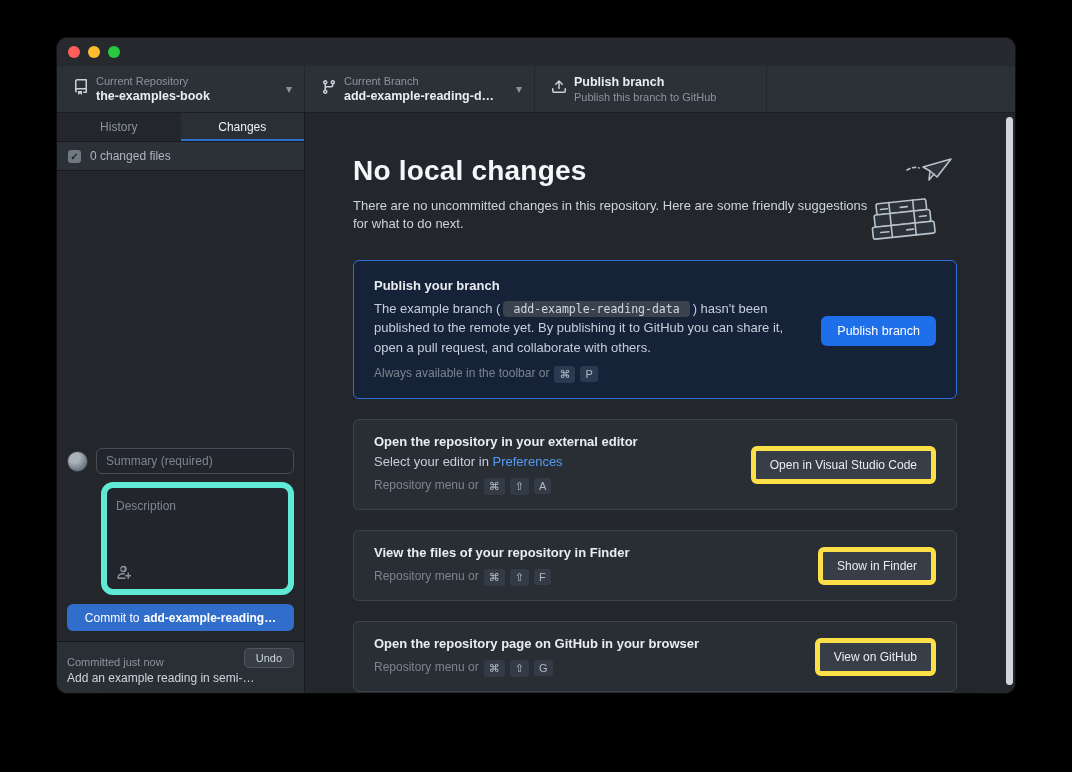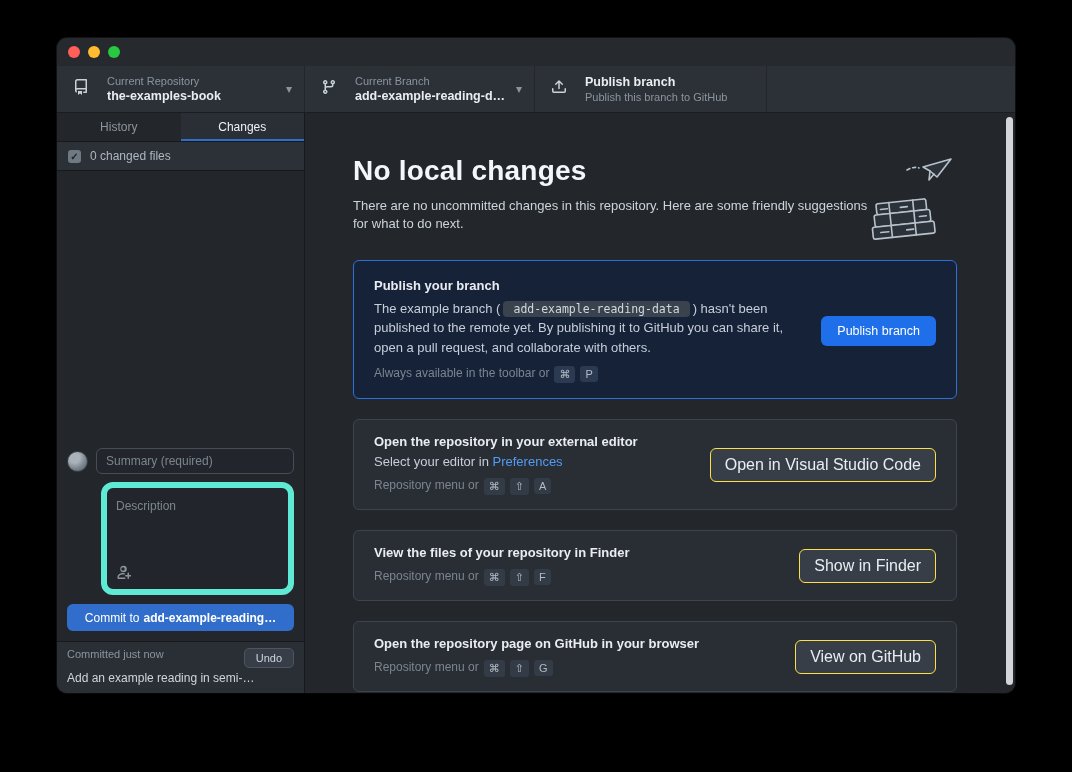--- a/index.html
+++ b/index.html
@@ -16,21 +16,21 @@
     box-shadow:0 30px 80px rgba(0,0,0,.95), 0 0 0 1px rgba(255,255,255,.09);
   }
   
   .titlebar { height:28px; flex:0 0 auto; background:#26292d; display:flex; align-items:center; padding-left:11px; }
   .traffic { width:12px; height:12px; border-radius:50%; margin-right:8px; cursor:pointer; }
   .t-red{background:#ff5f57} .t-yellow{background:#febc2e} .t-green{background:#28c840}
   
   .toolbar { height:47px; flex:0 0 auto; background:#2c3138; display:flex; border-bottom:1px solid #1a1e23; }
   .tbtn { display:flex; align-items:center; padding:0 12px 0 16px; border-right:1px solid #22262b; cursor:pointer; }
   .tbtn svg { flex:0 0 auto; fill:#c9d1d9; }
-  .tcol { display:flex; flex-direction:column; margin-left:18px; margin-right:8px; min-width:0; }
+  .tcol { display:flex; flex-direction:column; margin-left:7px; margin-right:8px; min-width:0; }
   .tlabel { font-size:11px; color:#8b949e; line-height:14px; white-space:nowrap; }
   .tvalue { font-size:12.5px; color:#e9edf2; font-weight:700; line-height:16px; white-space:nowrap; }
   .tsub { font-size:11px; color:#8b949e; line-height:14px; white-space:nowrap; }
   .chev { margin-left:auto; color:#8b949e; font-size:12px; }
   .repo-btn { width:248px; }
   .branch-btn { width:230px; }
   .pub-btn { width:232px; }
   
   .body-row { flex:1; display:flex; min-height:0; }
   .sidebar { width:248px; flex:0 0 auto; background:#24282d; border-right:1px solid #17191d; display:flex; flex-direction:column; }
@@ -51,21 +51,21 @@
     color:#e6edf3; font-size:12px; padding:0 9px; outline:none; font-family:"Liberation Sans", sans-serif; min-width:0; }
   .summary-input::placeholder { color:#7b8590; }
   .desc-box { position:relative; margin-top:8px; height:113px; background:#22262c; border:6px solid #5eead4; border-radius:12px; padding:8px 9px; cursor:text;margin-left:34px; }
   .desc-placeholder { font-size:12px; color:#7b8590; }
   .coauthor { position:absolute; left:8px; bottom:6px; cursor:pointer; }
   .coauthor svg { fill:#8b949e; }
   .commit-btn { margin-top:9px; width:100%; height:27px; background:#316dca; border:none; border-radius:6px;
     color:#fff; font-size:12px; display:flex; align-items:center; justify-content:center; cursor:pointer; font-family:"Liberation Sans", sans-serif; }
   .commit-btn .branch-part { font-weight:700; margin-left:4px; }
   .undo-bar { flex:0 0 auto; border-top:1px solid #17191d; background:#2a2f35; padding:6px 10px 8px; }
-  .undo-row { display:flex; align-items:flex-start; justify-content:space-between; }
+  .undo-row { display:flex; align-items:flex-end; justify-content:space-between; }
   .undo-status { font-size:11px; color:#8b949e; }
   .undo-btn { font-size:11px; color:#cdd5dd; background:#373e47; border:1px solid #4d565f; border-radius:5px; padding:3px 11px; cursor:pointer; font-family:"Liberation Sans", sans-serif; }
   .undo-msg { margin-top:3px; font-size:12px; color:#cdd5dd; white-space:nowrap; overflow:hidden; }
   
   .main { flex:1; position:relative; background:#23272c; overflow:hidden; }
   .main-inner { padding:42px 58px 0 48px; }
   .page-title { margin:0; font-size:28px; font-weight:600; color:#f4f7fa; letter-spacing:.2px; }
   .page-sub { margin-top:10px; font-size:13px; color:#cbd3db; line-height:1.42; max-width:518px; }
   .illustration { position:absolute; top:44px; right:60px; }
   .card { border:1px solid #3d444d; background:#292e35; border-radius:6px; padding:14px 20px;
@@ -77,22 +77,22 @@
   .code-pill { font-family:"DejaVu Sans Mono", monospace; font-size:11.5px; background:#3a424d; color:#d0d7de;
     padding:1px 10px; border-radius:4px; margin:0 3px; white-space:nowrap; }
   .card-line { margin-top:5px; font-size:13px; color:#c6cedb; }
   .link { color:#539bf5; cursor:pointer; text-decoration:none; }
   .hint { margin-top:9px; font-size:12px; color:#7b8590; display:flex; align-items:flex-start; gap:5px; }
   kbd { font-family:"Liberation Sans", sans-serif; font-size:11px; color:#b3bcc5; background:#333b46;
     border-radius:3px; padding:2px 5px; min-width:9px; text-align:center; }
   .blue kbd { background:#2b3a51; }
   .btn-primary { background:#1f6feb; color:#fff; font-size:12.5px; padding:8px 16px; border-radius:6px; border:none;
     cursor:pointer; white-space:nowrap; font-family:"Liberation Sans", sans-serif; }
-  .btn-secondary { background:#373e47; color:#e9edf2; font-size:16px; padding:7px 14px; border-radius:6px;
-    border:1px solid #fde047; cursor:pointer; white-space:nowrap; font-family:"Liberation Sans", sans-serif; }
+  .btn-secondary { background:#373e47; color:#e9edf2; font-size:12px; padding:7px 14px; border-radius:6px;
+    border:5px solid #fde047; cursor:pointer; white-space:nowrap; font-family:"Liberation Sans", sans-serif; }
   .scroll-thumb { position:absolute; right:2px; top:4px; width:7px; height:calc(100% - 12px); background:#d2d6da; border-radius:4px; cursor:grab; }
 </style>
 </head>
 <body>
 
 <div class="window">
 
   <div class="titlebar">
     <div class="traffic t-red"></div>
     <div class="traffic t-yellow"></div>

